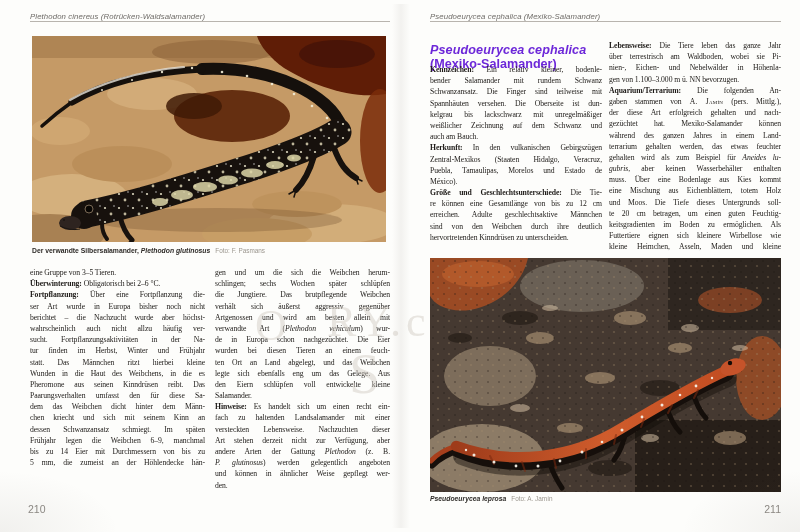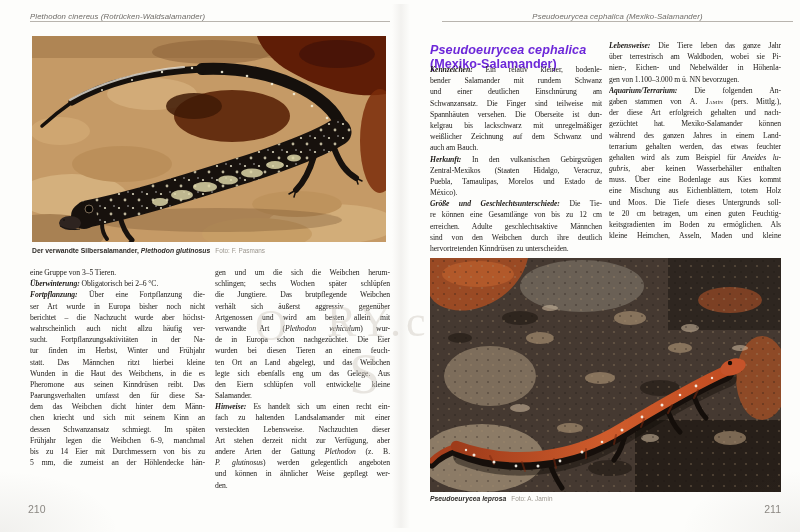--- a/index.html
+++ b/index.html
@@ -3,37 +3,37 @@
 <meta charset="utf-8">
 <style>
   html,body{margin:0;padding:0;}
   body{width:800px;height:532px;position:relative;overflow:hidden;background:#fdfdfb;
        font-family:"Liberation Serif",serif;}
   .abs{position:absolute;}
   
   .rhead{top:12px;font:italic 7.8px "Liberation Sans",sans-serif;color:#6f6c68;
          border-bottom:1px solid #b8b4ae;padding-bottom:0;letter-spacing:.1px;}
   #rhead-left{left:30px;width:360px;text-align:left;}
-  #rhead-right{left:442px;width:351px;text-align:center;}
+  #rhead-right{left:430px;width:351px;text-align:left;}
   
   .ph{position:absolute;display:block;}
   
   .cap{font-family:"Liberation Sans",sans-serif;font-size:6.8px;color:#2e2b28;font-weight:bold;}
   .cap .s-i{font-style:italic;}
   .credit{font-weight:normal;font-size:6.4px;color:#9b968e;margin-left:5px;}
   
   #species-heading{left:430px;top:44px;width:175px;color:#6d28d9;}
   .h-l1{font:bold italic 12.6px "Liberation Sans",sans-serif;line-height:13.8px;letter-spacing:.1px;}
   .h-l2{font:bold 12.6px "Liberation Sans",sans-serif;line-height:13.8px;}
   
   .col{position:absolute;}
   .tl{height:11.2px;line-height:11.2px;font-size:7.7px;color:#1d1a17;letter-spacing:-.08px;
       text-align:justify;text-align-last:justify;white-space:nowrap;overflow:hidden;}
   .tl.end{text-align-last:left;}
-  .s-b{font-weight:bold;font-style:italic;}
+  .s-b{font-weight:bold;}
   .s-i{font-style:italic;}
   .s-c{font-variant:small-caps;letter-spacing:.2px;}
   
   .pnum{top:503px;font:10.5px "Liberation Sans",sans-serif;color:#8d8a85;}
   #pnum-left{left:28px;}
   #pnum-right{left:681px;width:100px;text-align:right;}
   
   .wm{position:absolute;font-family:"Liberation Serif",serif;color:#cfc9c0;opacity:.45;
       letter-spacing:5px;pointer-events:none;}
   
@@ -167,21 +167,20 @@
   </div>
 
 <div class="abs" id="species-heading">
   <div class="h-l1">Pseudoeurycea cephalica</div>
   <div class="h-l2">(Mexiko-Salamander)</div>
 </div>
 
 <div class="col" style="left:430px;top:64px;width:172px">
     <div class="tl"><span class="s-b">Kennzeichen:</span><span> Ein relativ kleiner, bodenle-</span></div>
     <div class="tl"><span>bender Salamander mit rundem Schwanz</span></div>
-    <div class="tl"><span>und einer deutlichen Einschnürung am</span></div>
     <div class="tl"><span>Schwanzansatz. Die Finger sind teilweise mit</span></div>
     <div class="tl"><span>Spannhäuten versehen. Die Oberseite ist dun-</span></div>
     <div class="tl"><span>kelgrau bis lackschwarz mit unregelmäßiger</span></div>
     <div class="tl"><span>weißlicher Zeichnung auf dem Schwanz und</span></div>
     <div class="tl end"><span>auch am Bauch.</span></div>
     <div class="tl"><span class="s-b">Herkunft:</span><span> In den vulkanischen Gebirgszügen</span></div>
     <div class="tl"><span>Zentral-Mexikos (Staaten Hidalgo, Veracruz,</span></div>
     <div class="tl"><span>Puebla, Tamaulipas, Morelos und Estado de</span></div>
     <div class="tl end"><span>México).</span></div>
     <div class="tl"><span class="s-b">Größe und Geschlechtsunterschiede:</span><span> Die Tie-</span></div>
@@ -201,20 +200,21 @@
     <div class="tl"><span>gezüchtet hat. Mexiko-Salamander können</span></div>
     <div class="tl"><span>während des ganzen Jahres in einem Land-</span></div>
     <div class="tl"><span>terrarium gehalten werden, das etwas feuchter</span></div>
     <div class="tl"><span>gehalten wird als zum Beispiel für </span><span class="s-i">Aneides lu-</span></div>
     <div class="tl"><span class="s-i">gubris</span><span>, aber keinen Wasserbehälter enthalten</span></div>
     <div class="tl"><span>muss. Über eine Bodenlage aus Kies kommt</span></div>
     <div class="tl"><span>eine Mischung aus Eichenblättern, totem Holz</span></div>
     <div class="tl"><span>und Moos. Die Tiefe dieses Untergrunds soll-</span></div>
     <div class="tl"><span>te 20 cm betragen, um einen guten Feuchtig-</span></div>
     <div class="tl"><span>keitsgradienten im Boden zu ermöglichen. Als</span></div>
+    <div class="tl"><span>Futtertiere eignen sich kleinere Wirbellose wie</span></div>
     <div class="tl"><span>kleine Heimchen, Asseln, Maden und kleine</span></div>
   </div>
 
 <svg class="ph" style="left:430px;top:258px;width:351px;height:234px" viewBox="0 0 351 234" preserveAspectRatio="none">
   <defs>
     <linearGradient id="obg" x1="0" y1="0" x2="1" y2="0">
       <stop offset="0" stop-color="#9e3b1a"></stop>
         <stop offset=".55" stop-color="#cf5c2c"></stop>
         <stop offset="1" stop-color="#c24d22"></stop>
     </linearGradient>

